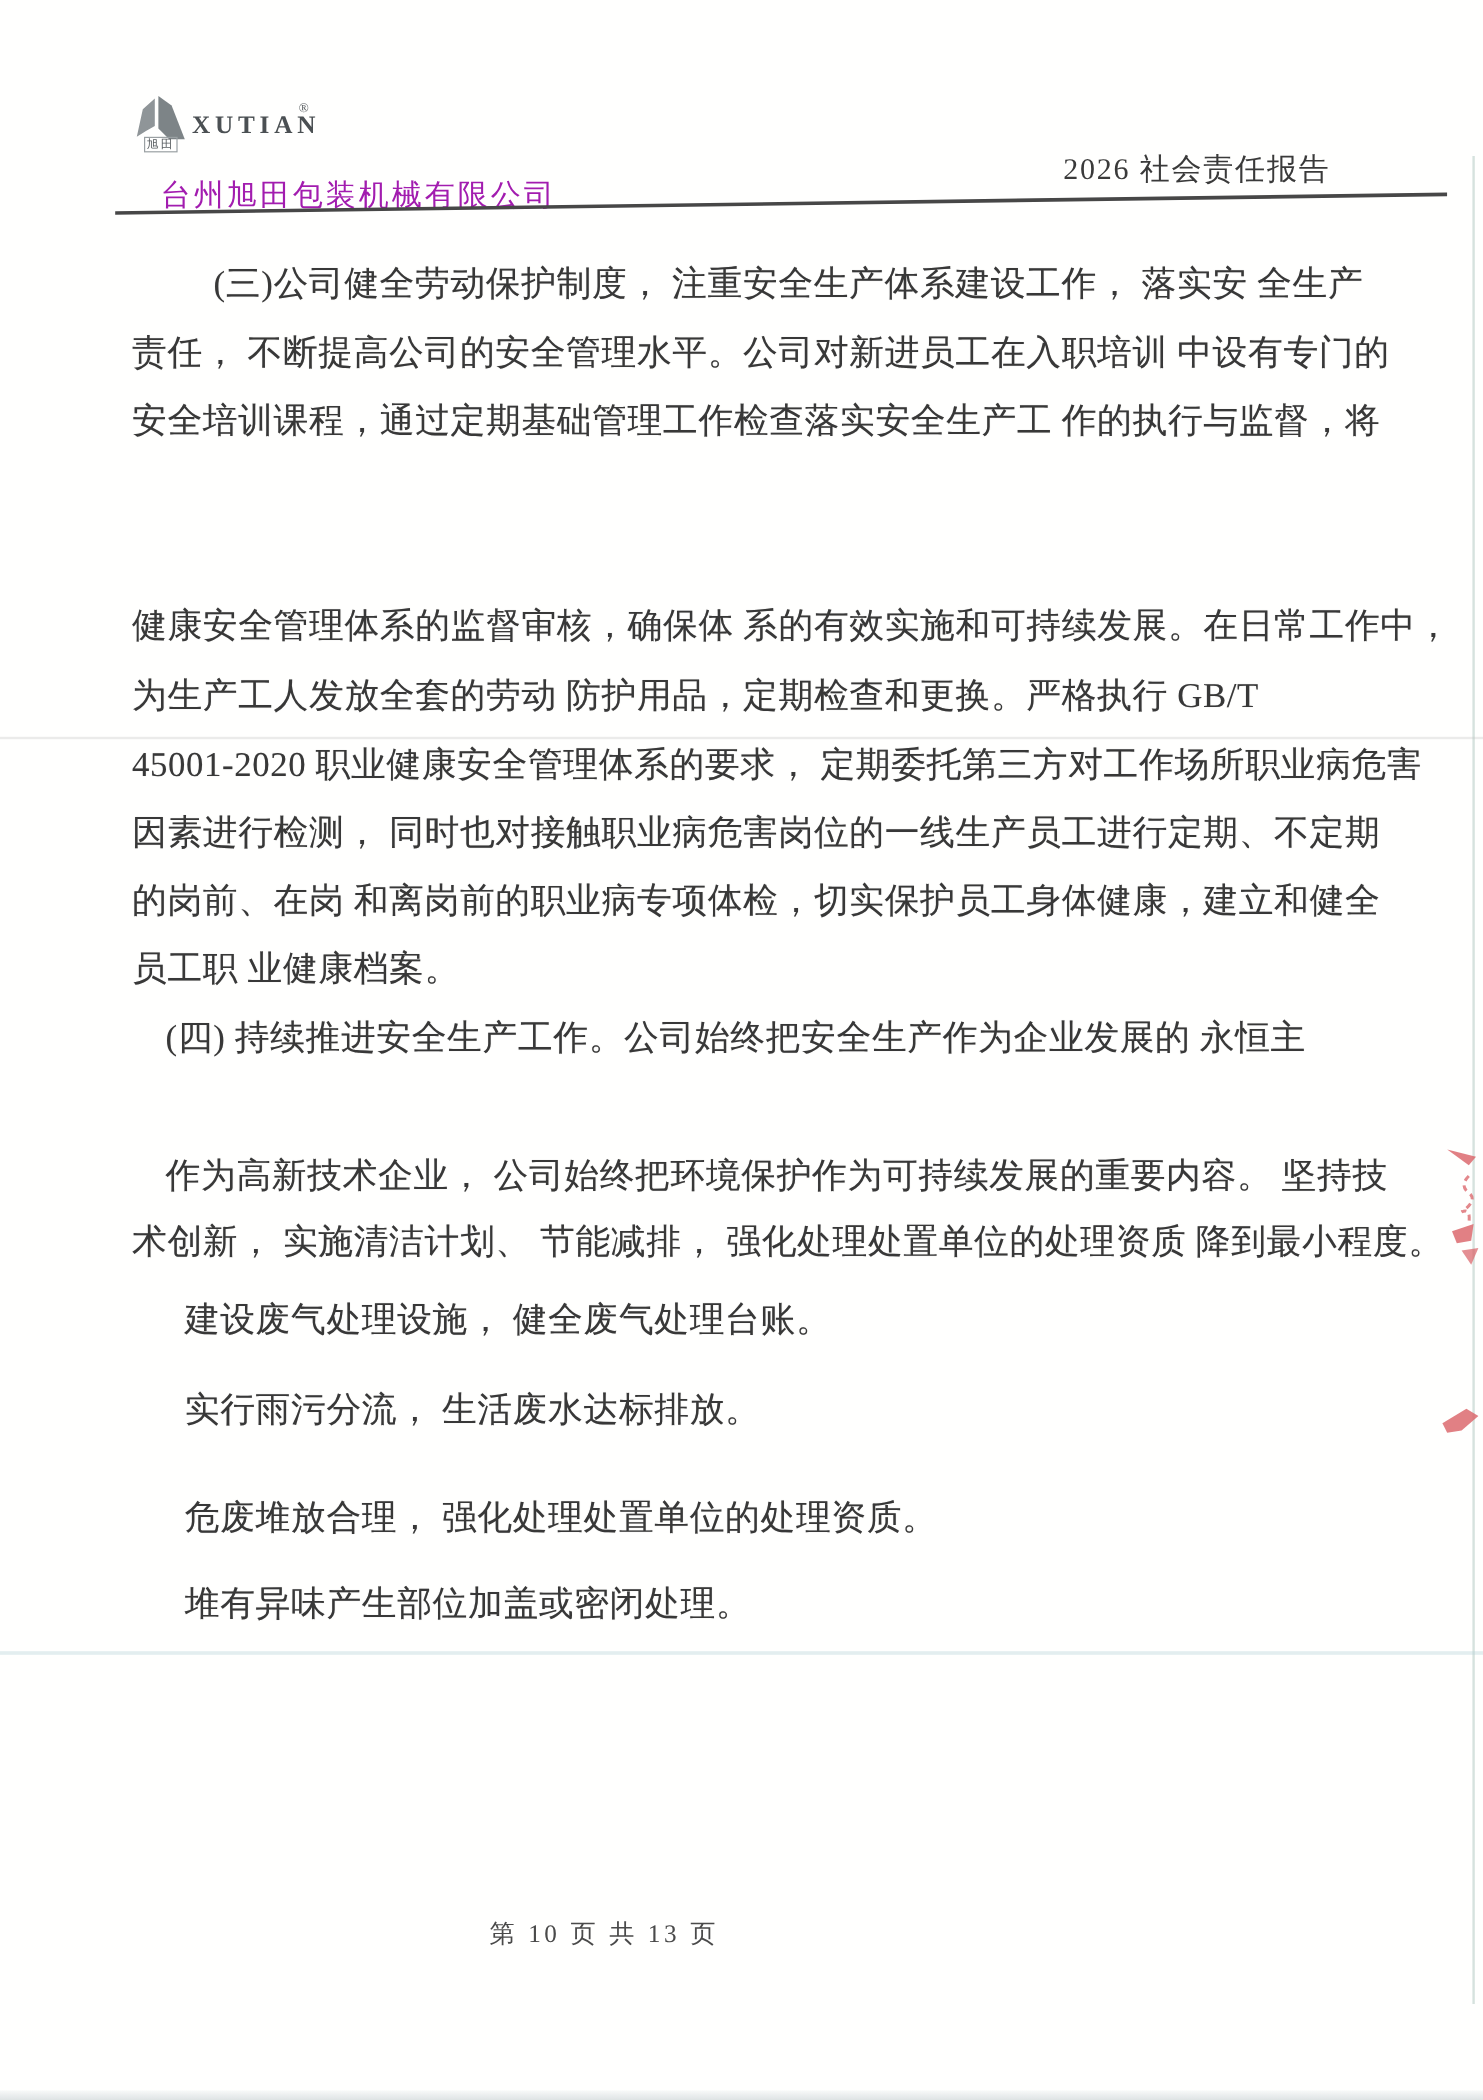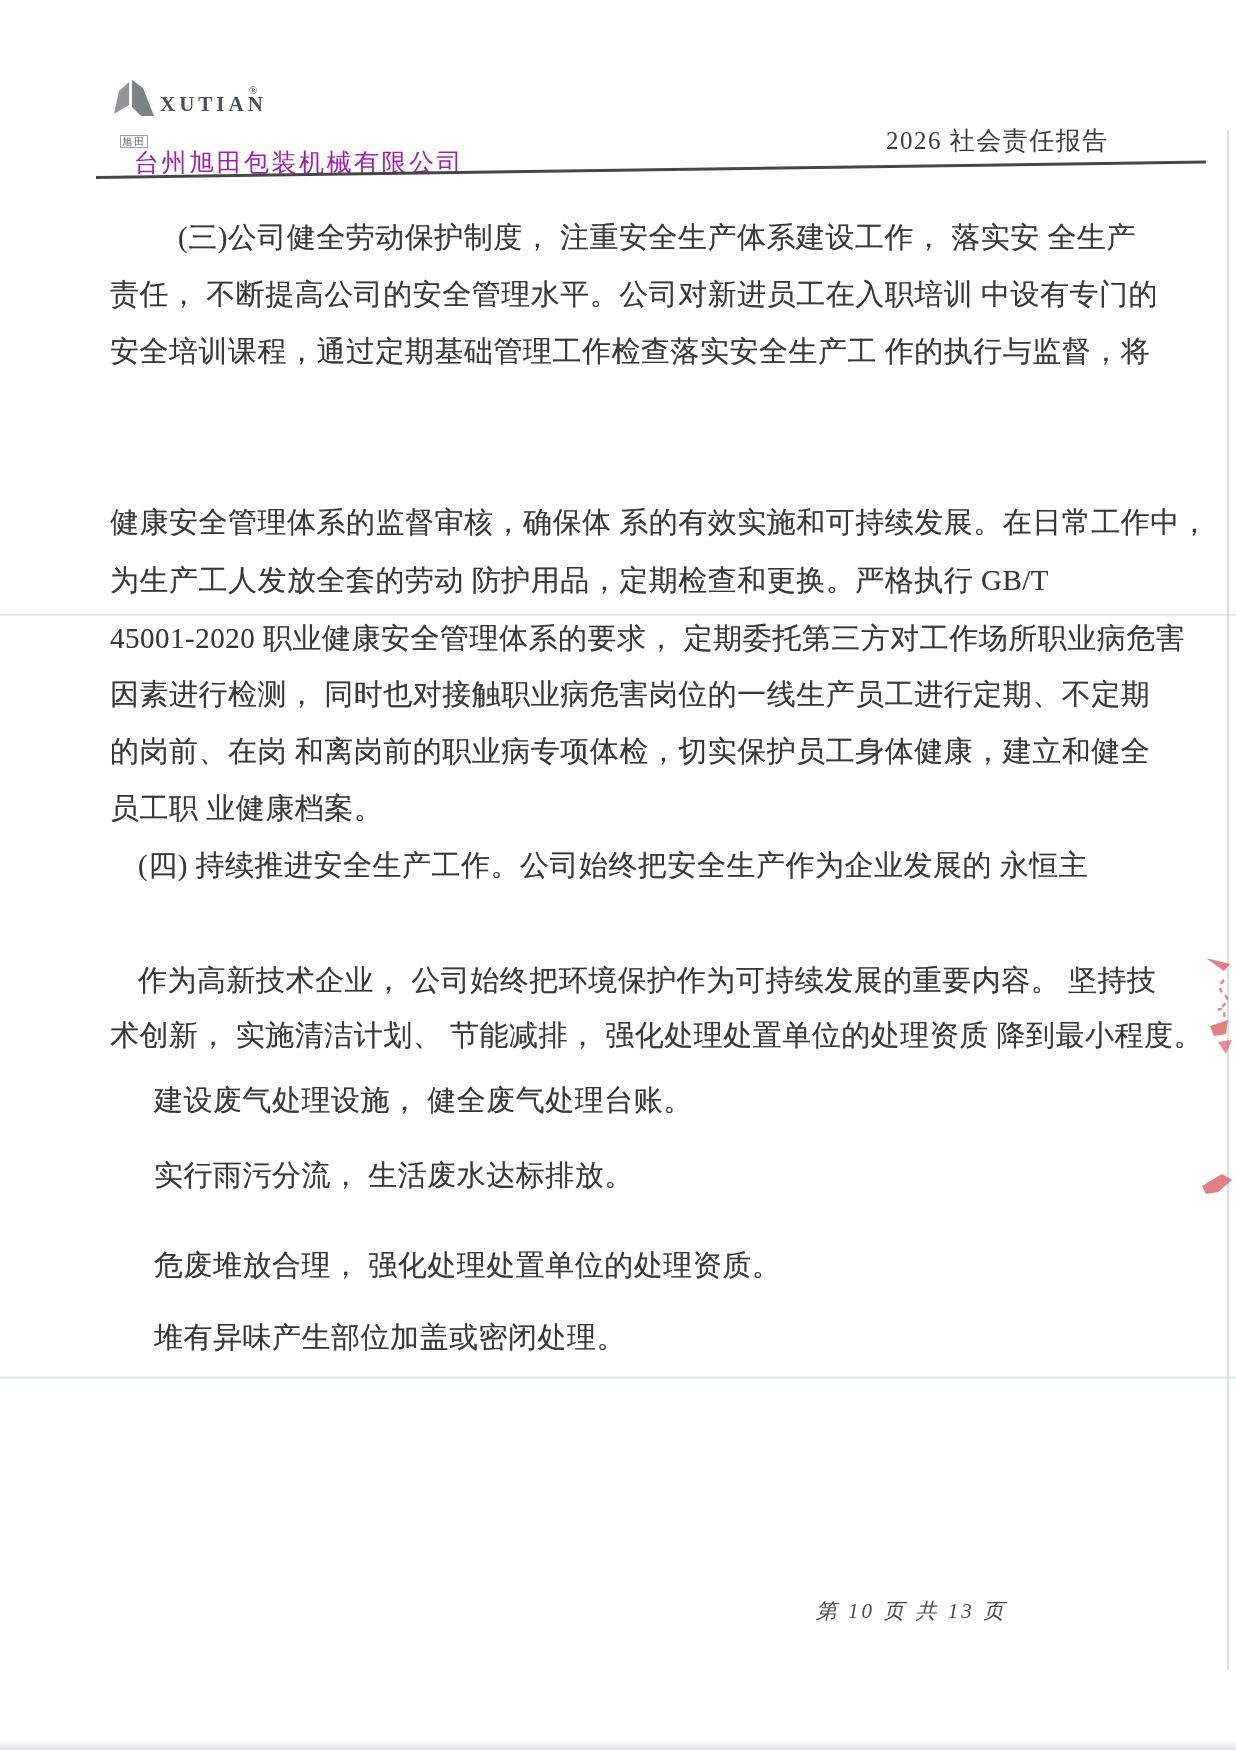--- a/index.html
+++ b/index.html
@@ -13,21 +13,21 @@
     position:relative;width:1236px;height:1750px;
     background:#fffffe;
     color:#3d3d3d;
   }
   
   .logo-wrap{position:absolute;left:108px;top:76px;width:220px;height:58px;}
   .logo-mark{position:absolute;left:4px;top:2px;width:46px;height:40px;}
   .logo-cn{
     position:absolute;left:12px;top:38px;
     font-size:10px;letter-spacing:2px;color:#5a5f62;
-    border:1px solid #9aa0a3;padding:0 1px;line-height:11px;margin-top:21px;
+    border:1px solid #9aa0a3;padding:0 1px;line-height:11px;
   }
   .logo-latin{
     position:absolute;left:52px;top:16px;
     font-size:21px;font-weight:bold;letter-spacing:4px;color:#4b5053;
     font-family:"Liberation Serif",serif;
   }
   .logo-reg{
     position:absolute;left:141px;top:8px;
     font-size:11px;color:#5a5f62;
   }
@@ -50,21 +50,21 @@
     font-size:29px;line-height:40px;letter-spacing:0.5px;
     color:#383838;white-space:pre;
     text-shadow:0 0 0.6px rgba(40,40,40,0.35);
   }
   .ind-lg{padding-left:68px;}
   .ind-md{padding-left:28px;}
   .ind-sm{padding-left:44px;}
   
   .footer{
     position:absolute;left:0;top:1597px;width:1007px;
-    text-align:right;font-size:21px;letter-spacing:3px;color:#4a4a4a;font-style:italic;
+    text-align:center;font-size:21px;letter-spacing:3px;color:#4a4a4a;
   }
   
   .v-scanline{
     position:absolute;left:1227px;top:130px;width:2px;height:1540px;
     background:rgba(165,190,185,0.45);
   }
   .h-artifact-1{
     position:absolute;left:0;top:614px;width:1236px;height:2px;
     background:rgba(190,190,190,0.30);
   }

